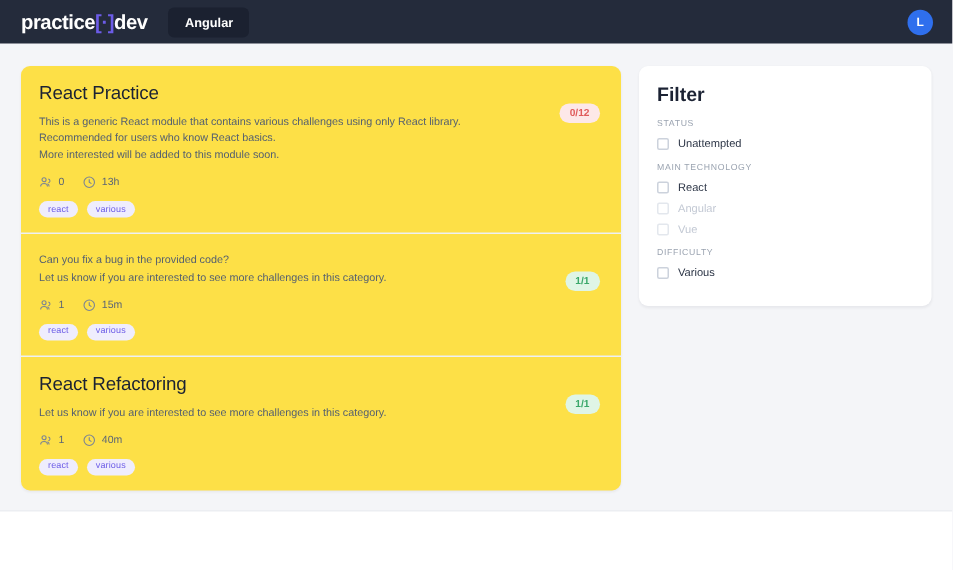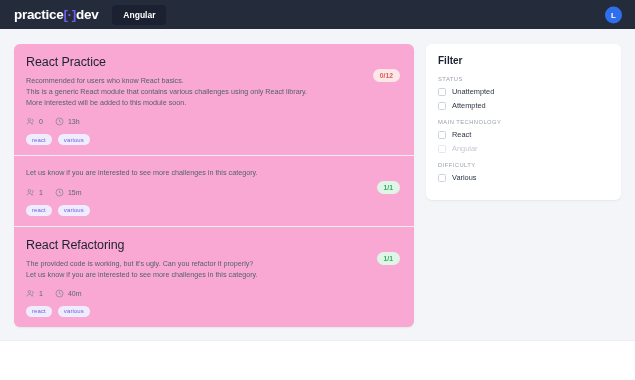--- a/index.html
+++ b/index.html
@@ -66,21 +66,21 @@
     font-weight: bold;
     display: flex; align-items: center; justify-content: center;
   }
 
   
   .body-wrap { flex: 1 1 auto; display: flex; padding: 15px 14px 0 14px; gap: 12px; align-items: flex-start; }
   .main-col { width: 400px; flex: 0 0 400px; }
   .side-col { flex: 1 1 auto; }
 
   .card-list {
-    background: #f9a8d4;
+    background: #fde047;
     border-radius: 6px;
     box-shadow: 0 1px 2px rgba(16,24,40,0.06);
     overflow: hidden;
   }
   .module {
     padding: 11px 12px 10px 12px;
     position: relative;
     border-bottom: 1px solid #eef0f3;
   }
   .module:last-child { border-bottom: none; }
@@ -126,21 +126,21 @@
     letter-spacing: 0.1px;
   }
 
   
   .filter-card {
     background: #ffffff;
     border-radius: 6px;
     box-shadow: 0 1px 2px rgba(16,24,40,0.06);
     padding: 11px 12px 13px 12px;
   }
-  .filter-title { font-size: 10px; color: #1b2233; font-weight: bold; margin-bottom: 10px; }
+  .filter-title { font-size: 13px; color: #1b2233; font-weight: bold; margin-bottom: 10px; }
   .filter-group-label {
     font-size: 5.8px;
     color: #9aa3b0;
     letter-spacing: 0.45px;
     margin-bottom: 5px;
     margin-top: 9px;
   }
   .filter-group-label.first { margin-top: 0; }
   .filter-opt { display: flex; align-items: center; gap: 6px; margin-bottom: 5px; }
   .cbox {
@@ -183,22 +183,22 @@
   </div>
 
   <div class="body-wrap">
 
     <div class="main-col">
       <div class="card-list">
 
         <div class="module">
           <div class="module-title">React Practice</div>
           <div class="module-desc">
+            <div>This is a generic React module that contains various challenges using only React library.</div>
             <div>Recommended for users who know React basics.</div>
-            <div>This is a generic React module that contains various challenges using only React library.</div>
             <div>More interested will be added to this module soon.</div>
           </div>
           <div class="progress-badge red">0/12</div>
           <div class="meta-row">
             <div class="meta-item">
               <svg width="9" height="9" viewBox="0 0 16 16" fill="none" stroke="#7b8494" stroke-width="1.3">
                 <circle cx="6" cy="5" r="2.4"></circle>
                   <path d="M2 13c0-2.2 1.8-3.6 4-3.6s4 1.4 4 3.6"></path>
                   <path d="M11 4.2c1.2.2 2 1.1 2 2.2s-.8 2-2 2.2"></path>
                   <path d="M12 13c0-1.6-.8-2.7-2-3.2"></path>
@@ -214,20 +214,21 @@
             </div>
           </div>
           <div class="tag-row">
             <span class="tag">react</span>
             <span class="tag">various</span>
           </div>
         </div>
 
         <div class="module">
           <div class="module-desc">
+            <div>Can you fix a bug in the provided code?</div>
             <div>Let us know if you are interested to see more challenges in this category.</div>
           </div>
           <div class="progress-badge green">1/1</div>
           <div class="meta-row">
             <div class="meta-item">
               <svg width="9" height="9" viewBox="0 0 16 16" fill="none" stroke="#7b8494" stroke-width="1.3">
                 <circle cx="6" cy="5" r="2.4"></circle>
                   <path d="M2 13c0-2.2 1.8-3.6 4-3.6s4 1.4 4 3.6"></path>
                   <path d="M11 4.2c1.2.2 2 1.1 2 2.2s-.8 2-2 2.2"></path>
                   <path d="M12 13c0-1.6-.8-2.7-2-3.2"></path>
@@ -244,21 +245,20 @@
           </div>
           <div class="tag-row">
             <span class="tag">react</span>
             <span class="tag">various</span>
           </div>
         </div>
 
         <div class="module">
           <div class="module-title">React Refactoring</div>
           <div class="module-desc">
-            <div>The provided code is working, but it's ugly. Can you refactor it properly?</div>
             <div>Let us know if you are interested to see more challenges in this category.</div>
           </div>
           <div class="progress-badge green">1/1</div>
           <div class="meta-row">
             <div class="meta-item">
               <svg width="9" height="9" viewBox="0 0 16 16" fill="none" stroke="#7b8494" stroke-width="1.3">
                 <circle cx="6" cy="5" r="2.4"></circle>
                   <path d="M2 13c0-2.2 1.8-3.6 4-3.6s4 1.4 4 3.6"></path>
                   <path d="M11 4.2c1.2.2 2 1.1 2 2.2s-.8 2-2 2.2"></path>
                   <path d="M12 13c0-1.6-.8-2.7-2-3.2"></path>
@@ -284,34 +284,34 @@
 
     <div class="side-col">
       <div class="filter-card">
         <div class="filter-title">Filter</div>
 
         <div class="filter-group-label first">STATUS</div>
         <div class="filter-opt">
           <span class="cbox"></span>
           <span class="lbl">Unattempted</span>
         </div>
-        <div class="filter-opt">
-          <span class="cbox"></span>
-          <span class="lbl">Attempted</span>
-        </div>
 
         <div class="filter-group-label">MAIN TECHNOLOGY</div>
         <div class="filter-opt">
           <span class="cbox"></span>
           <span class="lbl">React</span>
         </div>
         <div class="filter-opt disabled">
           <span class="cbox"></span>
           <span class="lbl">Angular</span>
         </div>
+        <div class="filter-opt disabled">
+          <span class="cbox"></span>
+          <span class="lbl">Vue</span>
+        </div>
 
         <div class="filter-group-label">DIFFICULTY</div>
         <div class="filter-opt">
           <span class="cbox"></span>
           <span class="lbl">Various</span>
         </div>
       </div>
     </div>
 
   </div>

